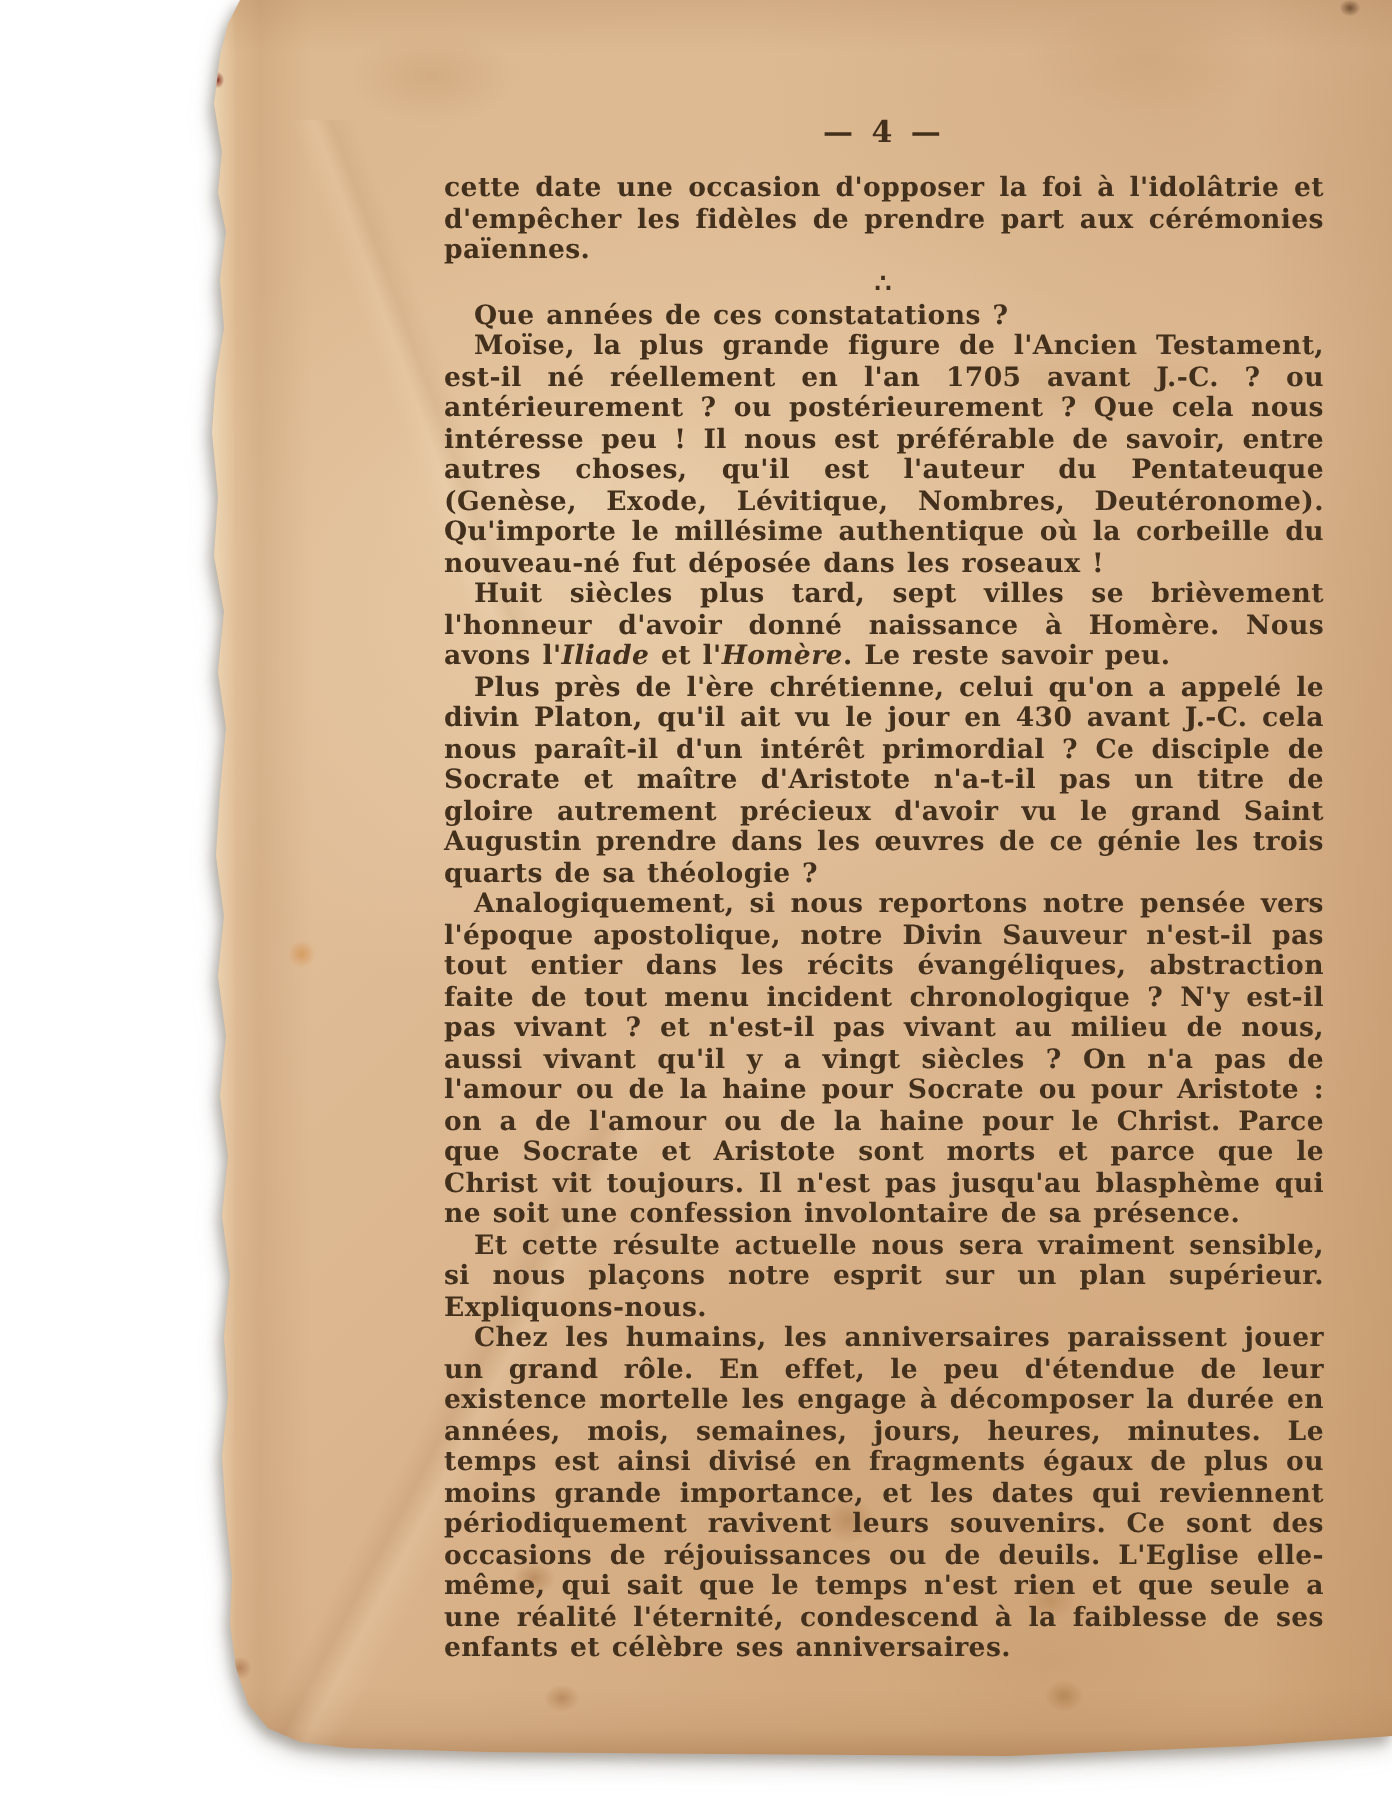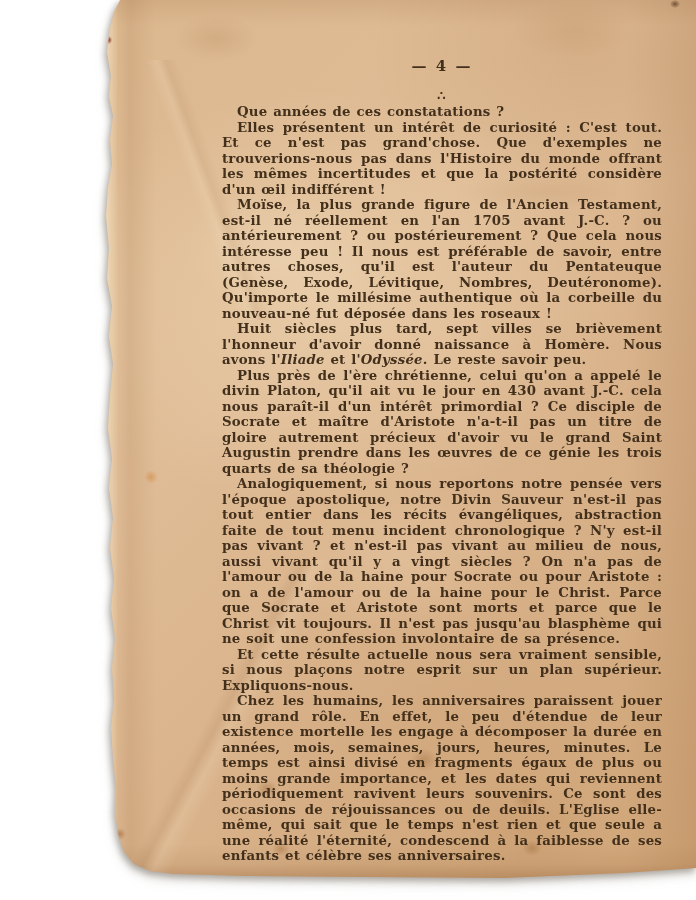--- a/index.html
+++ b/index.html
@@ -161,25 +161,25 @@
       <div class="stain stain-4"></div>
       <div class="stain stain-5"></div>
       <div class="stain stain-6"></div>
       <div class="stain stain-7"></div>
       <div class="stain speck-1"></div>
       <div class="stain speck-2"></div>
 
       <div class="page-number">— 4 —</div>
 
       <div class="text-block">
+          <p class=""><span>cette date une occasion d'opposer la foi à l'idolâtrie et d'empêcher les fidèles de prendre part aux cérémonies païennes.</span></p>
           <div class="separator">∴</div>
           <p class="indent"><span>Que années de ces constatations ?</span></p>
-          <p class="indent"><span>Elles présentent un intérêt de curiosité : C'est tout. Et ce n'est pas grand'chose. Que d'exemples ne trouverions-nous pas dans l'Histoire du monde offrant les mêmes incertitudes et que la postérité considère d'un œil indifférent !</span></p>
           <p class="indent"><span>Moïse, la plus grande figure de l'Ancien Testament, est-il né réellement en l'an 1705 avant J.-C. ? ou antérieurement ? ou postérieurement ? Que cela nous intéresse peu ! Il nous est préférable de savoir, entre autres choses, qu'il est l'auteur du Pentateuque (Genèse, Exode, Lévitique, Nombres, Deutéronome). Qu'importe le millésime authentique où la corbeille du nouveau-né fut déposée dans les roseaux !</span></p>
-          <p class="indent"><span>Huit siècles plus tard, sept villes se brièvement l'honneur d'avoir donné naissance à Homère. Nous avons l'</span><em>Iliade</em><span> et l'</span><em>Odyssée</em><span>. Le reste savoir peu.</span></p>
+          <p class="indent"><span>Huit siècles plus tard, sept villes se brièvement l'honneur d'avoir donné naissance à Homère. Nous avons l'</span><em>Iliade</em><span> et l'</span><em>Homère</em><span>. Le reste savoir peu.</span></p>
           <p class="indent"><span>Plus près de l'ère chrétienne, celui qu'on a appelé le divin Platon, qu'il ait vu le jour en 430 avant J.-C. cela nous paraît-il d'un intérêt primordial ? Ce disciple de Socrate et maître d'Aristote n'a-t-il pas un titre de gloire autrement précieux d'avoir vu le grand Saint Augustin prendre dans les œuvres de ce génie les trois quarts de sa théologie ?</span></p>
           <p class="indent"><span>Analogiquement, si nous reportons notre pensée vers l'époque apostolique, notre Divin Sauveur n'est-il pas tout entier dans les récits évangéliques, abstraction faite de tout menu incident chronologique ? N'y est-il pas vivant ? et n'est-il pas vivant au milieu de nous, aussi vivant qu'il y a vingt siècles ? On n'a pas de l'amour ou de la haine pour Socrate ou pour Aristote : on a de l'amour ou de la haine pour le Christ. Parce que Socrate et Aristote sont morts et parce que le Christ vit toujours. Il n'est pas jusqu'au blasphème qui ne soit une confession involontaire de sa présence.</span></p>
           <p class="indent"><span>Et cette résulte actuelle nous sera vraiment sensible, si nous plaçons notre esprit sur un plan supérieur. Expliquons-nous.</span></p>
           <p class="indent"><span>Chez les humains, les anniversaires paraissent jouer un grand rôle. En effet, le peu d'étendue de leur existence mortelle les engage à décomposer la durée en années, mois, semaines, jours, heures, minutes. Le temps est ainsi divisé en fragments égaux de plus ou moins grande importance, et les dates qui reviennent périodiquement ravivent leurs souvenirs. Ce sont des occasions de réjouissances ou de deuils. L'Eglise elle-même, qui sait que le temps n'est rien et que seule a une réalité l'éternité, condescend à la faiblesse de ses enfants et célèbre ses anniversaires.</span></p>
         </div>
     </div>
   </div>
 </div>
 
 </body></html>

